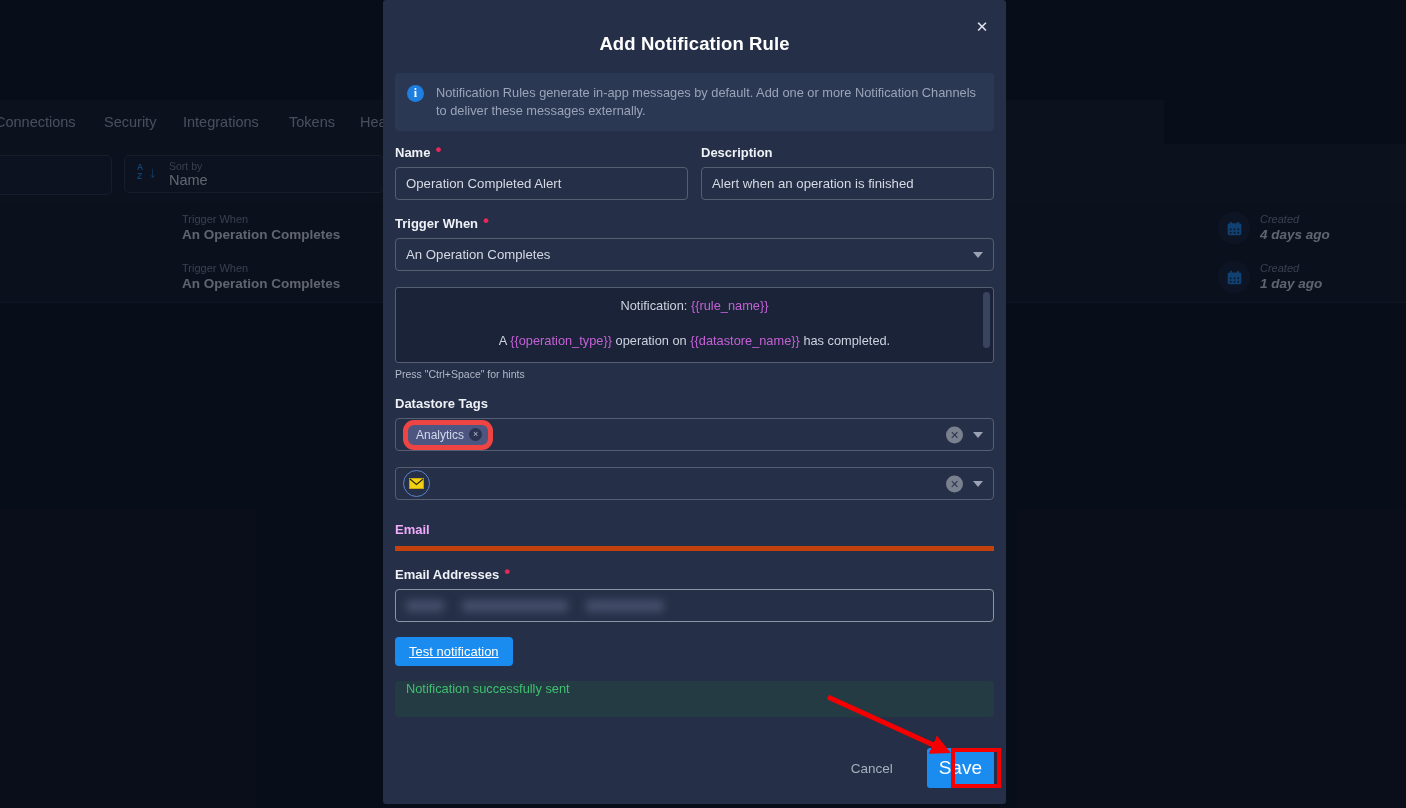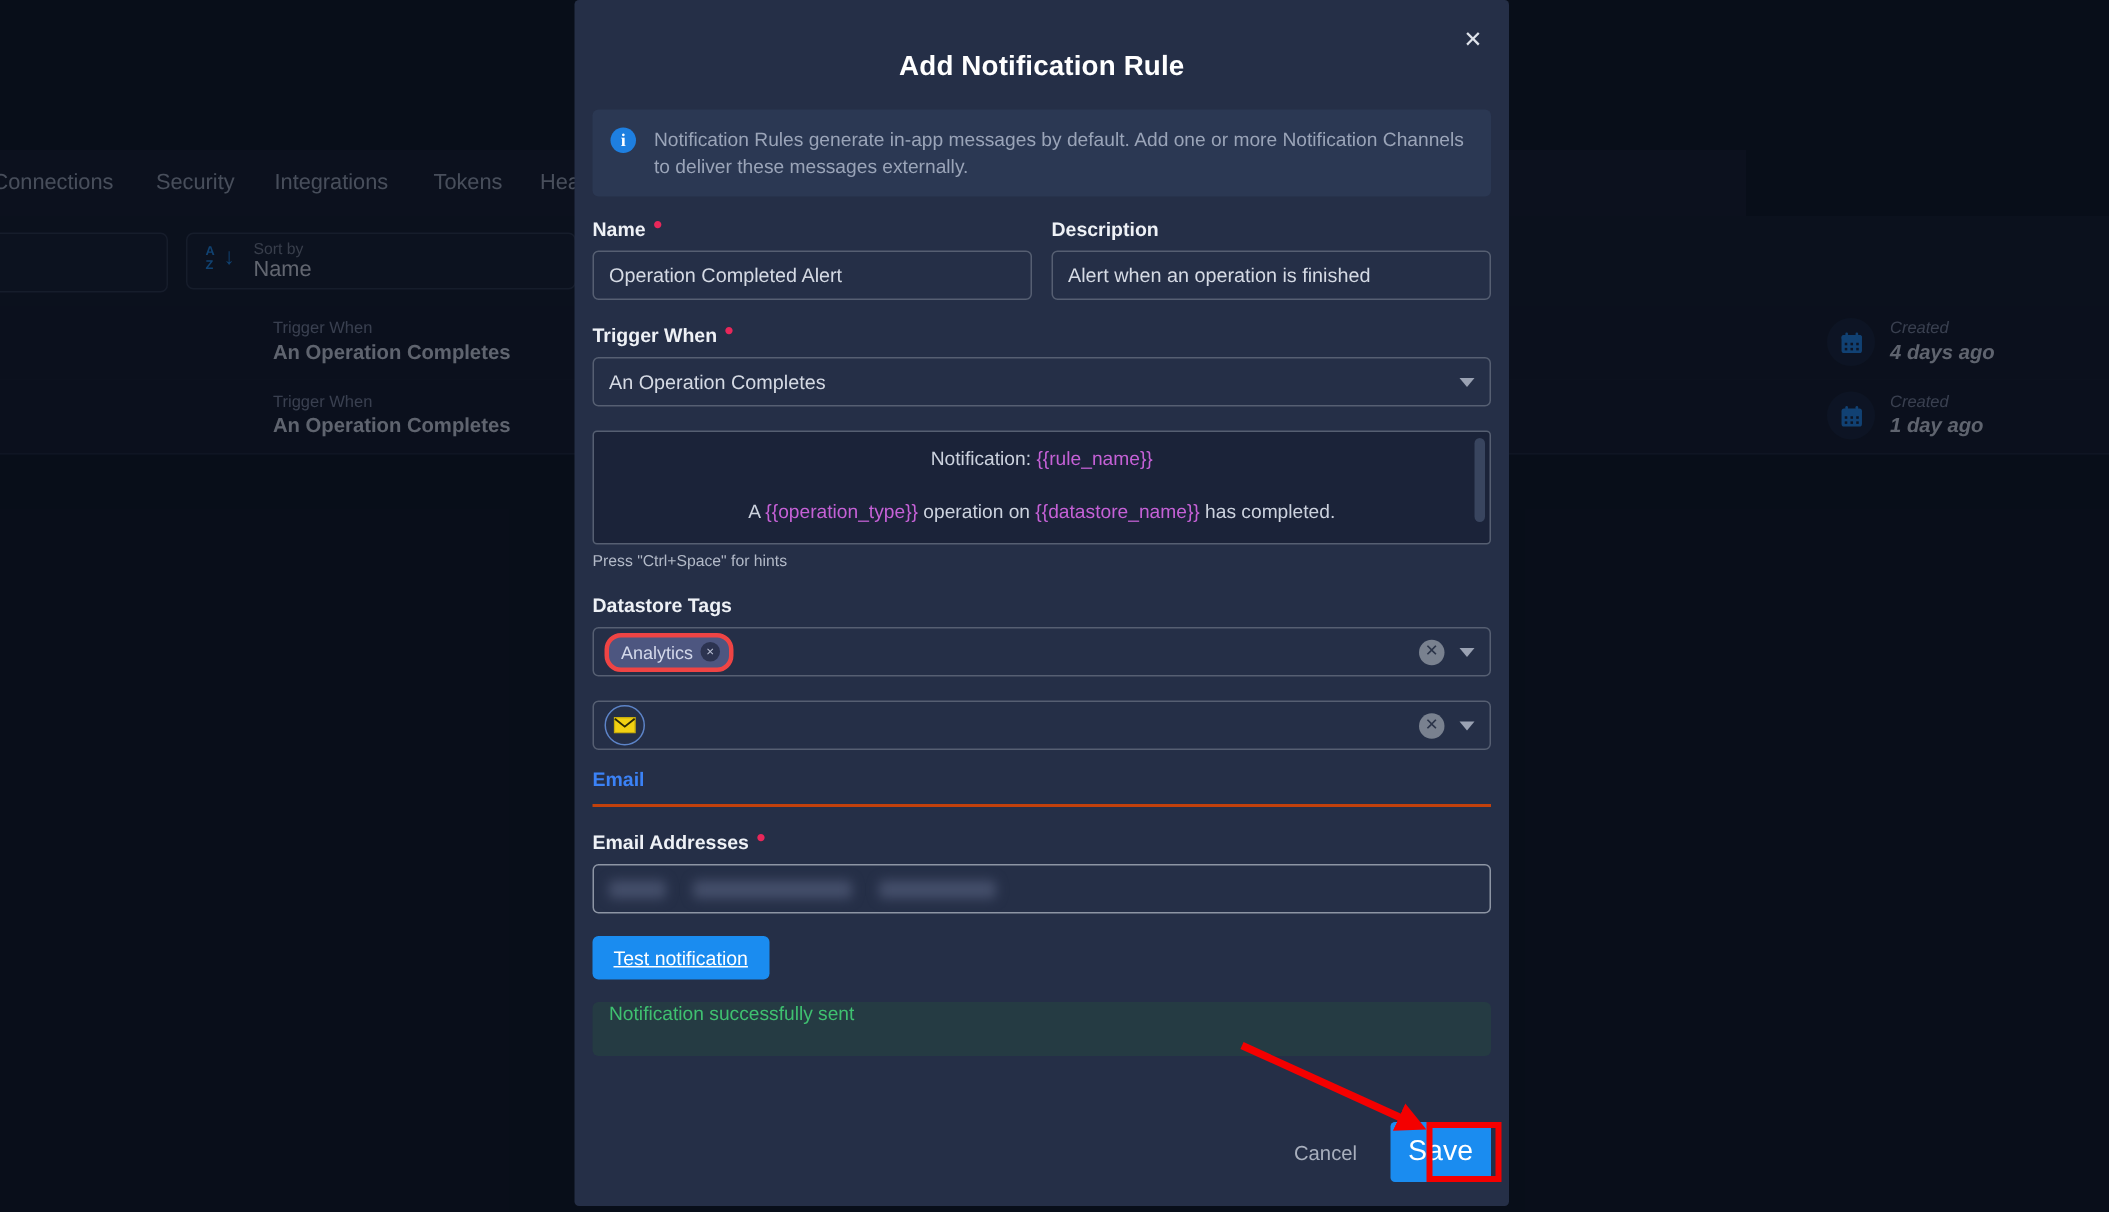--- a/index.html
+++ b/index.html
@@ -390,21 +390,21 @@
     padding: 0 56px 0 7px;
     cursor: pointer;
   }
   .chip {
     display: inline-flex;
     align-items: center;
     height: 20px;
     padding: 0 6px 0 8px;
     border-radius: 11px;
     background: #4d5680;
-    border: 3px solid #ef4444;
+    border: 5px solid #ef4444;
     font-size: 12px;
     color: #d3d8ea;
   }
   .chip-x {
     width: 13px;
     height: 13px;
     border-radius: 50%;
     background: #2c3350;
     color: #b8bed2;
     font-size: 9px;
@@ -420,24 +420,24 @@
     border-radius: 50%;
     border: 1px solid #5d84c8;
     display: flex;
     align-items: center;
     justify-content: center;
     background: #252f47;
   }
   #email-section-title {
     font-size: 13px;
     font-weight: bold;
-    color: #3b82f6;
-    margin-top: 12px;
+    color: #f0abfc;
+    margin-top: 22px;
     padding-bottom: 9px;
-    border-bottom: 2px solid #c2410c;
+    border-bottom: 5px solid #c2410c;
   }
 
   #email-input {
     width: 100%;
     height: 33px;
     box-sizing: border-box;
     background: #252f47;
     border: 1px solid #8d95a4;
     border-radius: 4px;
     display: flex;
@@ -486,21 +486,21 @@
   }
 
   #modal-footer {
     position: absolute;
     left: 12px;
     right: 12px;
     top: 748px;
     display: flex;
     justify-content: flex-end;
     align-items: center;
-    gap: 14px;
+    gap: 26px;
   }
   #cancel-button {
     background: none;
     border: none;
     color: #a8afbd;
     font-size: 13.5px;
     font-family: "Liberation Sans", sans-serif;
     cursor: pointer;
     padding: 6px 8px;
   }

